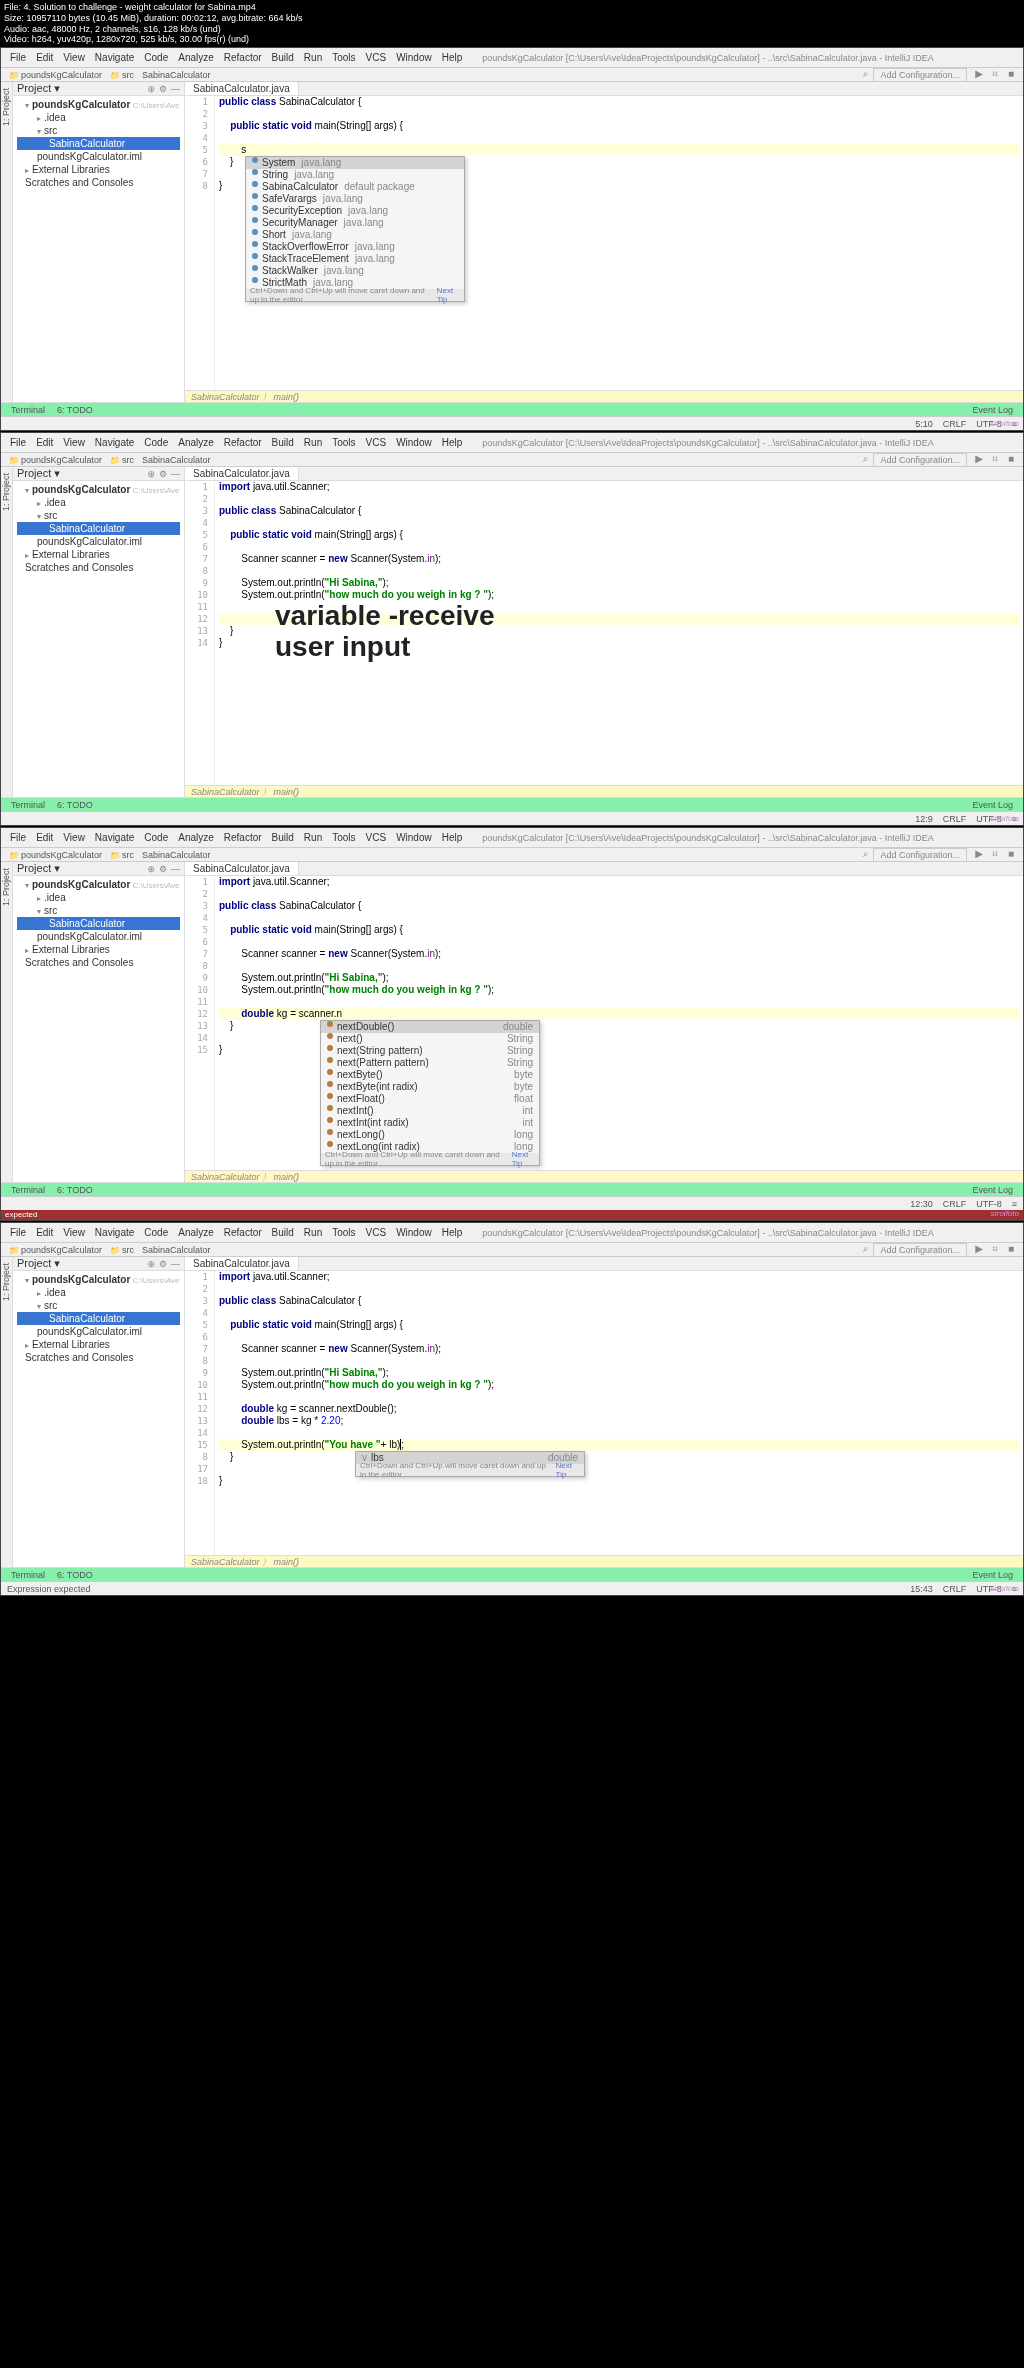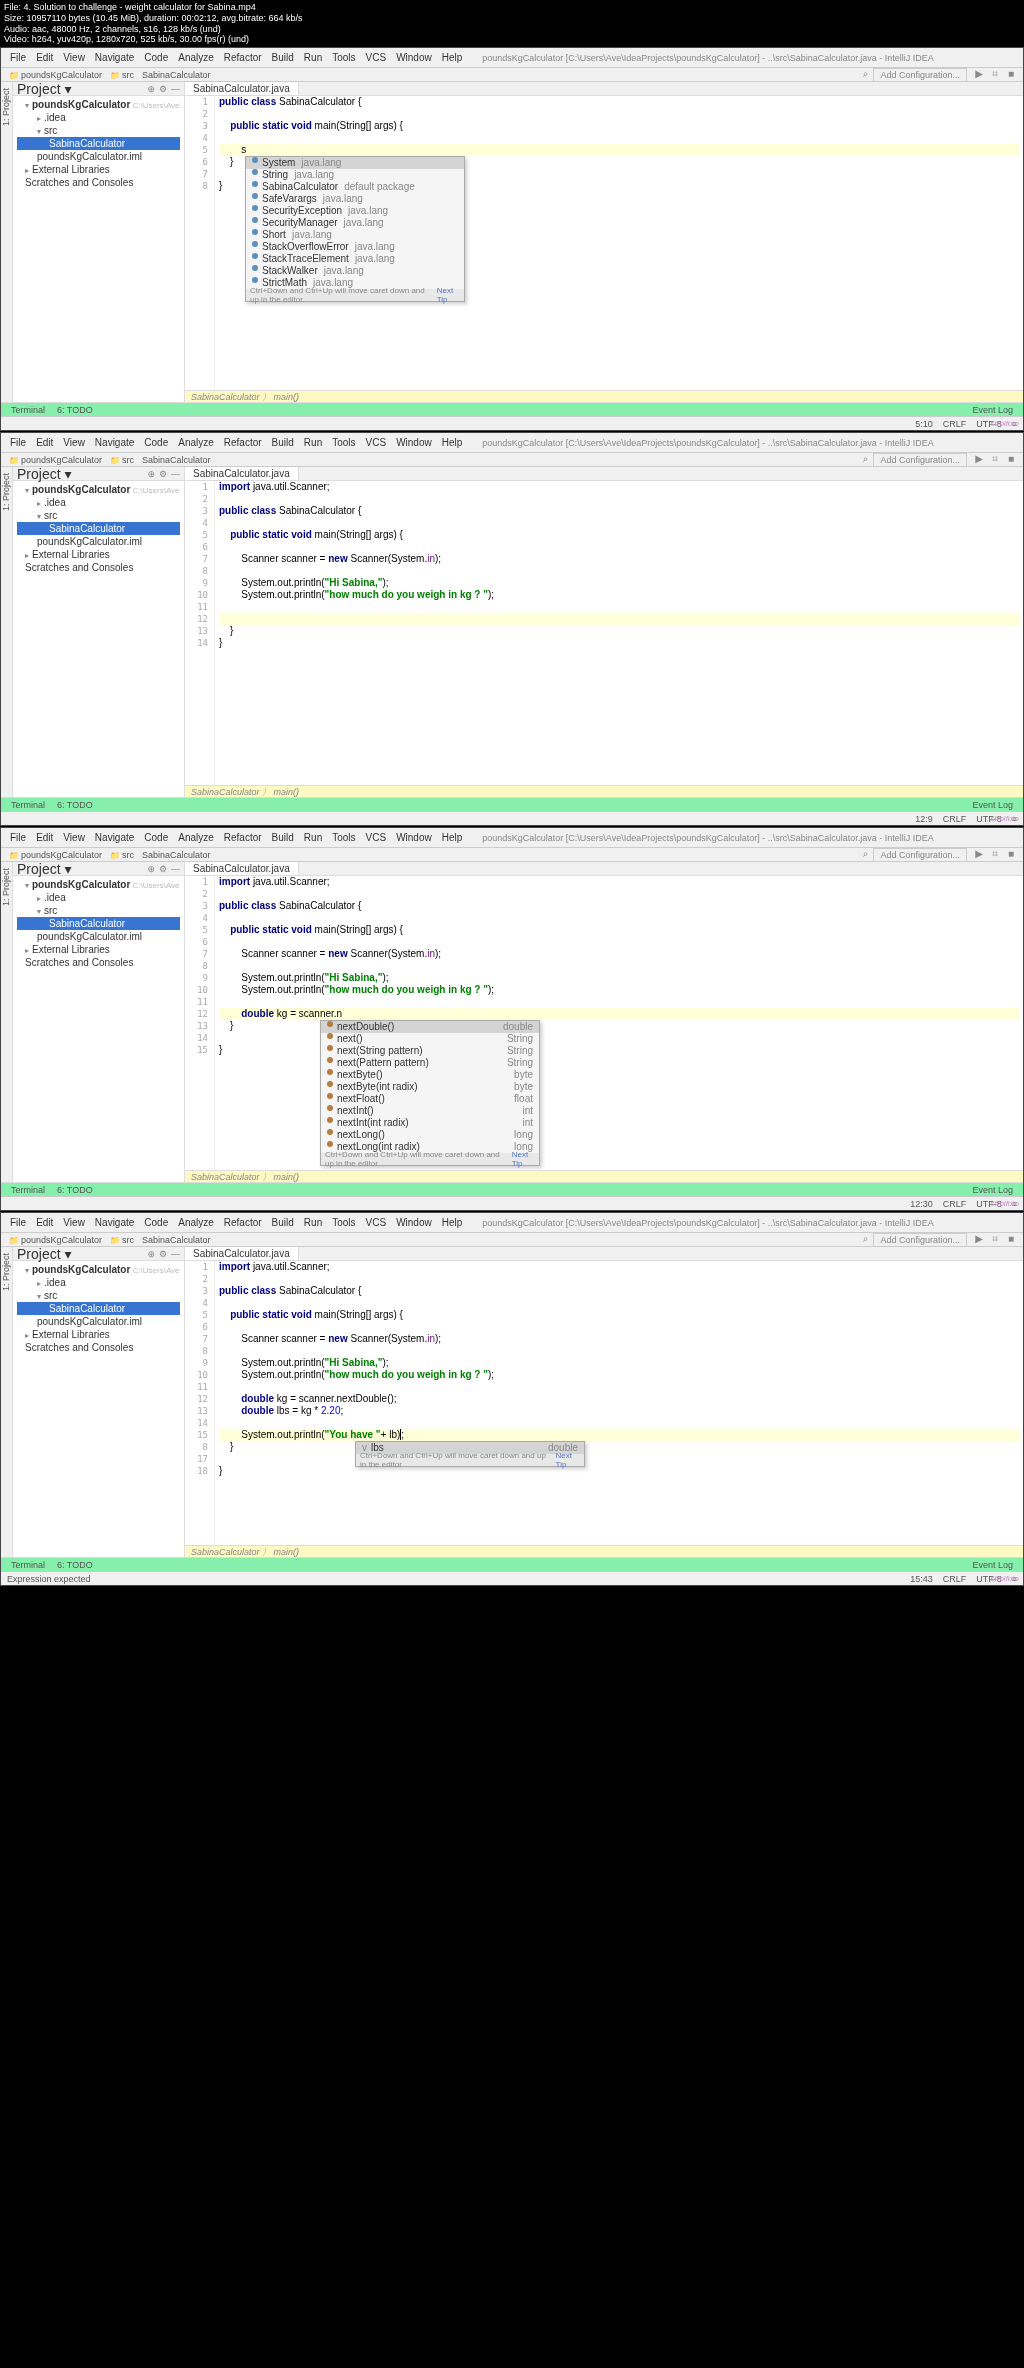--- a/index.html
+++ b/index.html
@@ -13,21 +13,21 @@
 .toolbar2 .crumb { color: #555; font-size: 9px; padding: 0 4px; }
 .toolbar2 .crumb.folder::before { content: "📁"; font-size: 8px; margin-right: 2px; }
 .toolbar2 .spacer { flex: 1; }
 .toolbar2 .icon-btn { width: 16px; height: 14px; color: #888; text-align: center; font-size: 10px; }
 .addconfig { color: #888; font-size: 9px; border: 1px solid #ccc; padding: 1px 6px; margin-right: 4px; }
 .main-area { display: flex; height: var(--h, 320px); }
 .sidebar-tabs { width: 12px; background: #f0f0f0; border-right: 1px solid #ddd; }
 .sidebar-tabs .vtab { writing-mode: vertical-lr; transform: rotate(180deg); font-size: 9px; color: #555; padding: 6px 0; }
 .project-panel { width: 172px; background: #fff; border-right: 1px solid #ddd; }
 .project-header { background: #f0f0f0; border-bottom: 1px solid #ddd; height: 14px; display: flex; align-items: center; padding: 0 4px; }
-.project-header span { font-size: 14px; color: #333; }
+.project-header span { font-size: 11px; color: #333; }
 .project-header .icons { margin-left: auto; display: flex; gap: 4px; }
 .project-header .icons span { font-size: 9px; color: #888; }
 .tree { padding: 2px 4px; font-size: 10px; color: #333; }
 .tree-item { padding: 1px 0; white-space: nowrap; overflow: hidden; }
 .tree-item.l1 { padding-left: 8px; }
 .tree-item.l2 { padding-left: 20px; }
 .tree-item.l3 { padding-left: 32px; }
 .tree-item.selected { background: #3874d1; color: #fff; }
 .tree-item .path-hint { color: #bbb; font-size: 8px; }
 .tree-item .caret::before { content: "▾"; font-size: 8px; margin-right: 3px; color: #888; }
@@ -310,20 +310,24 @@
         <div class="code-line">    <span class="kw">public static void</span> main(String[] args) {</div>
         <div class="code-line"></div>
         <div class="code-line">        Scanner scanner = <span class="kw">new</span> Scanner(System.<span style="color:#660e7a">in</span>);</div>
         <div class="code-line"></div>
         <div class="code-line">        System.out.println(<span class="str">"Hi Sabina,"</span>);</div>
         <div class="code-line">        System.out.println(<span class="str">"how much do you weigh in kg ? "</span>);</div>
         <div class="code-line"></div>
         <div class="code-line hl-line">        </div>
         <div class="code-line">    }</div>
         <div class="code-line">}</div>
+        <div class="overlay-text" style="left:60px;top:120px">
+          <div>variable -receive</div>
+          <div>user input</div>
+        </div>
       </div>
     </div>
     <div class="breadcrumb-bottom">SabinaCalculator 〉 main()</div>
   </div>
 </div>
 <div class="bottom-tabs">
       <span>Terminal</span>
       <span>6: TODO</span>
       <span class="ev">Event Log</span>
     </div>
@@ -495,20 +499,21 @@
       <span>Terminal</span>
       <span>6: TODO</span>
       <span class="ev">Event Log</span>
     </div>
 <div class="statusbar">
       <span>12:30</span>
       <span>CRLF</span>
       <span>UTF-8</span>
       <span>≡</span>
     </div>
+<div class="red-strip">expected</div>
 <span class="watermark">stroifoto</span>
 </div>
 
 <div class="ide-window rel">
 <div class="menubar">
       <span>File</span>
       <span>Edit</span>
       <span>View</span>
       <span>Navigate</span>
       <span>Code</span>

